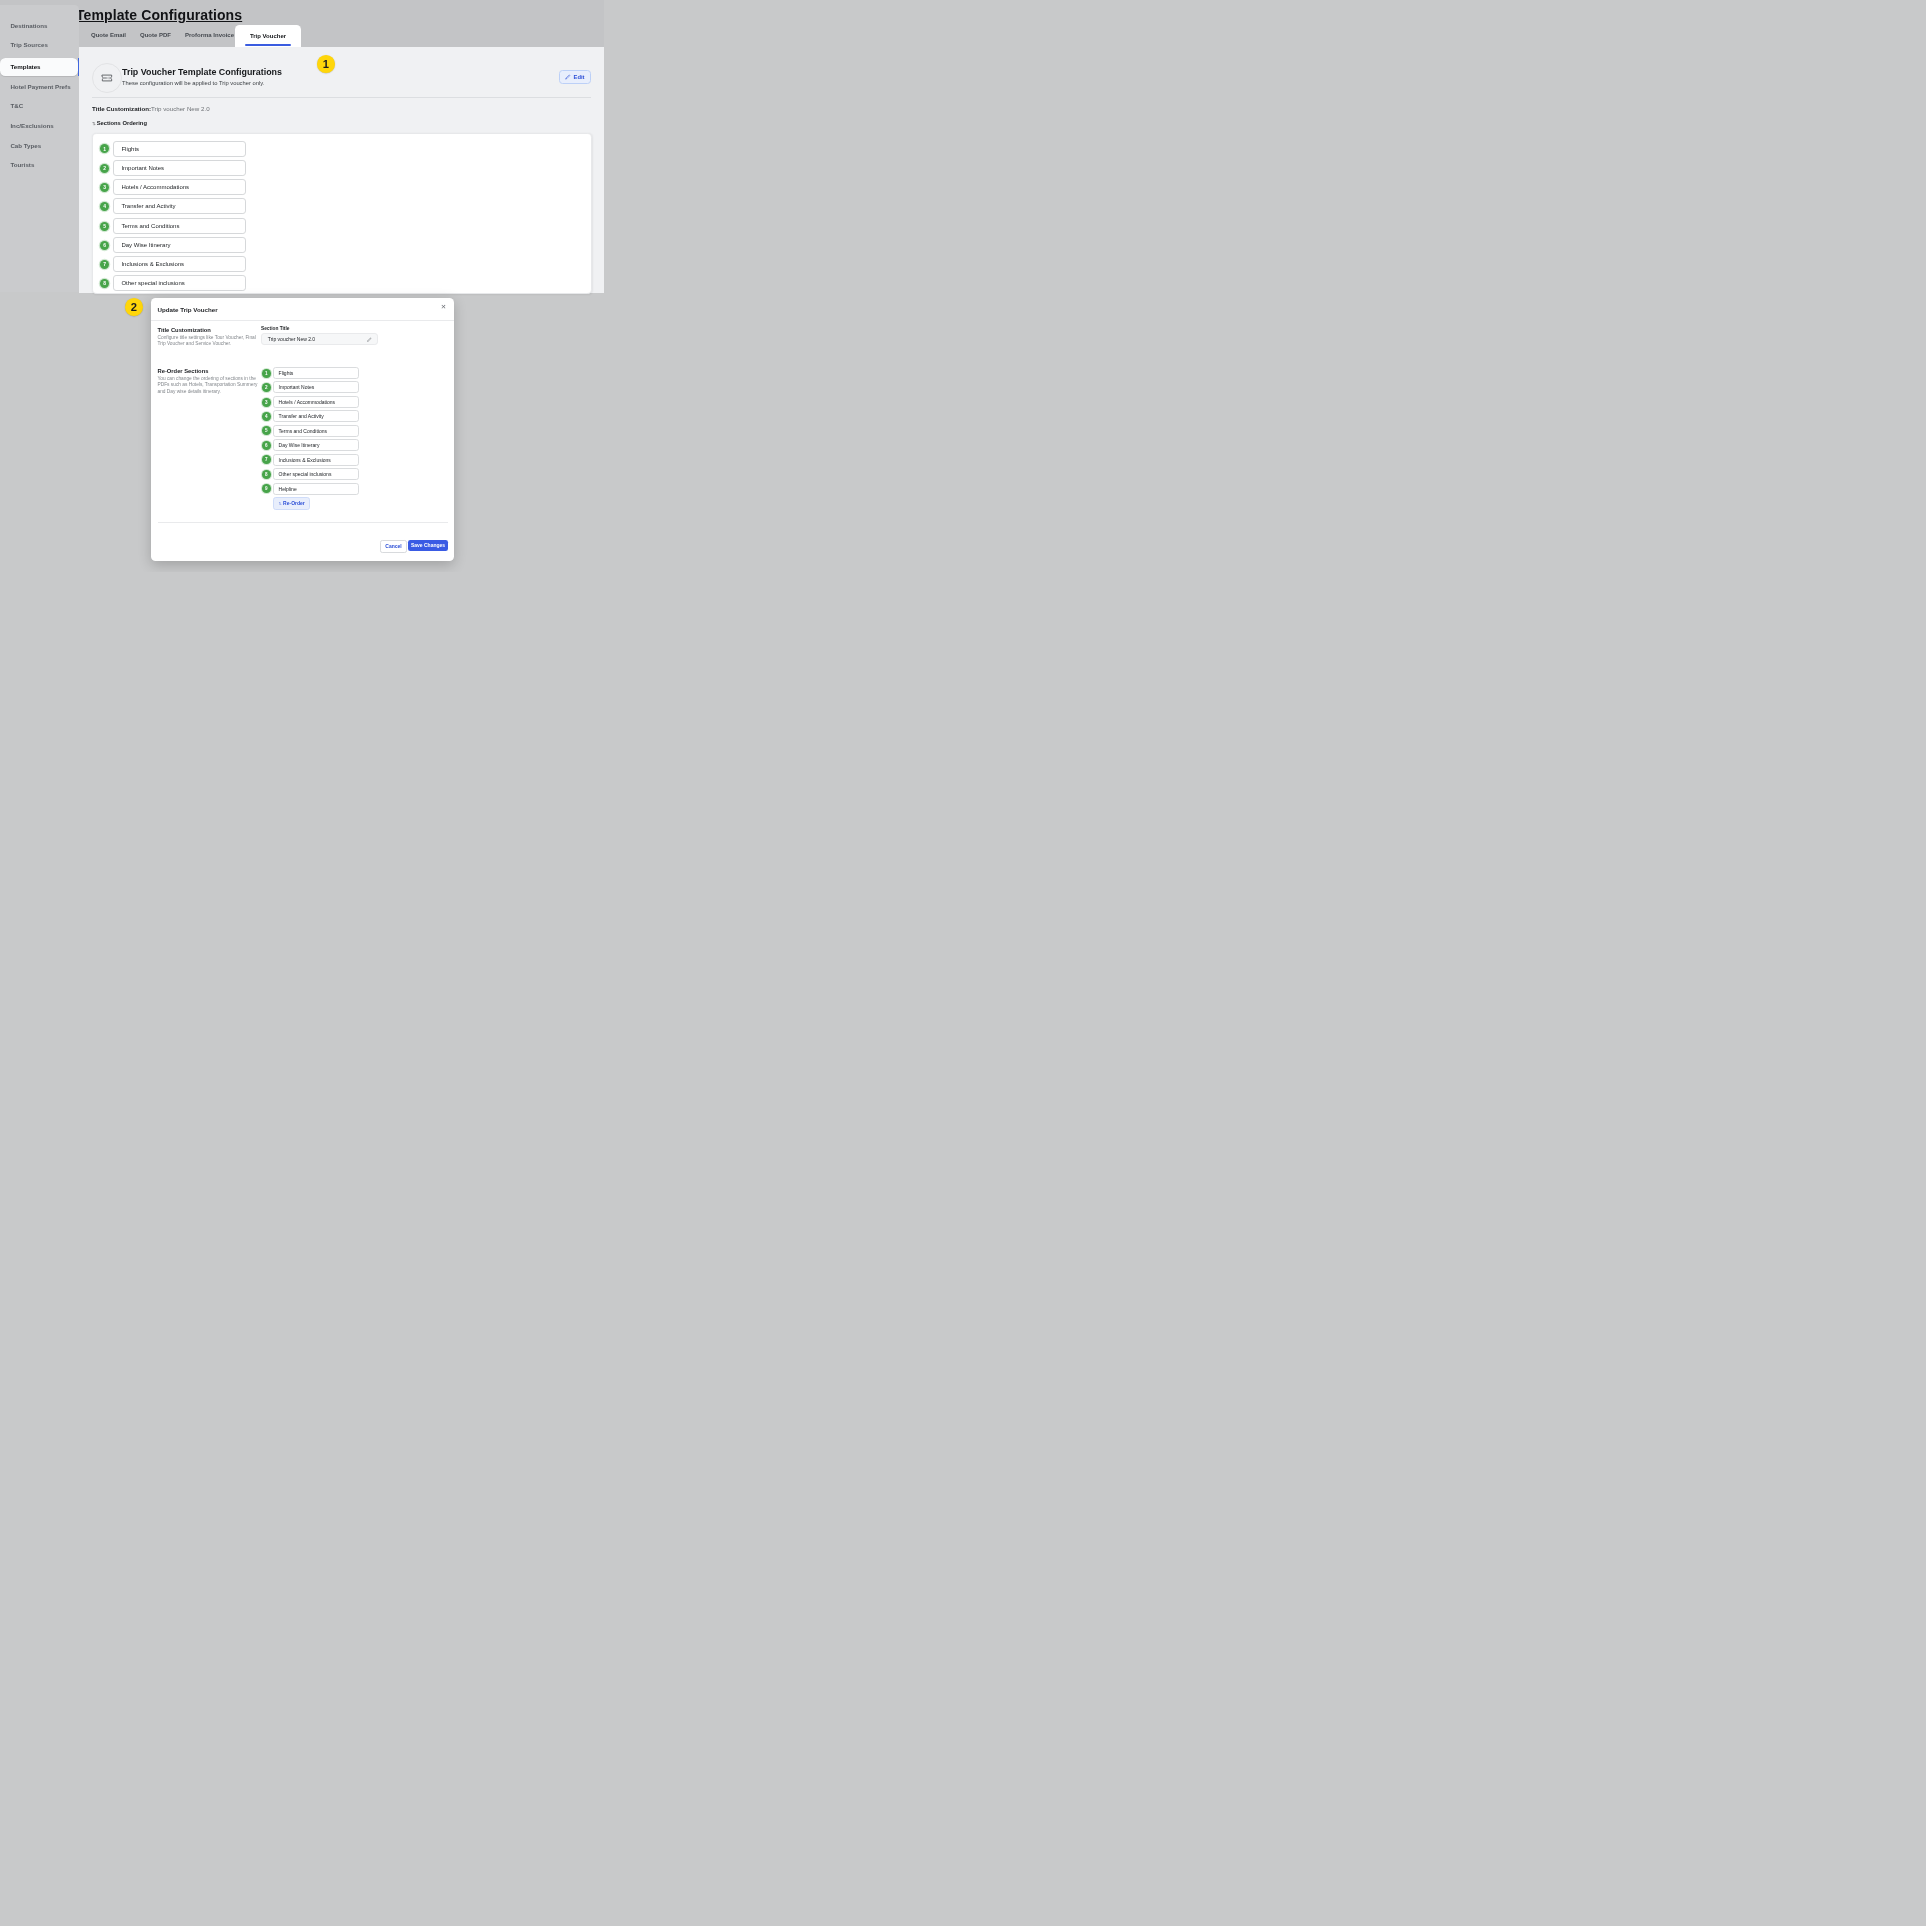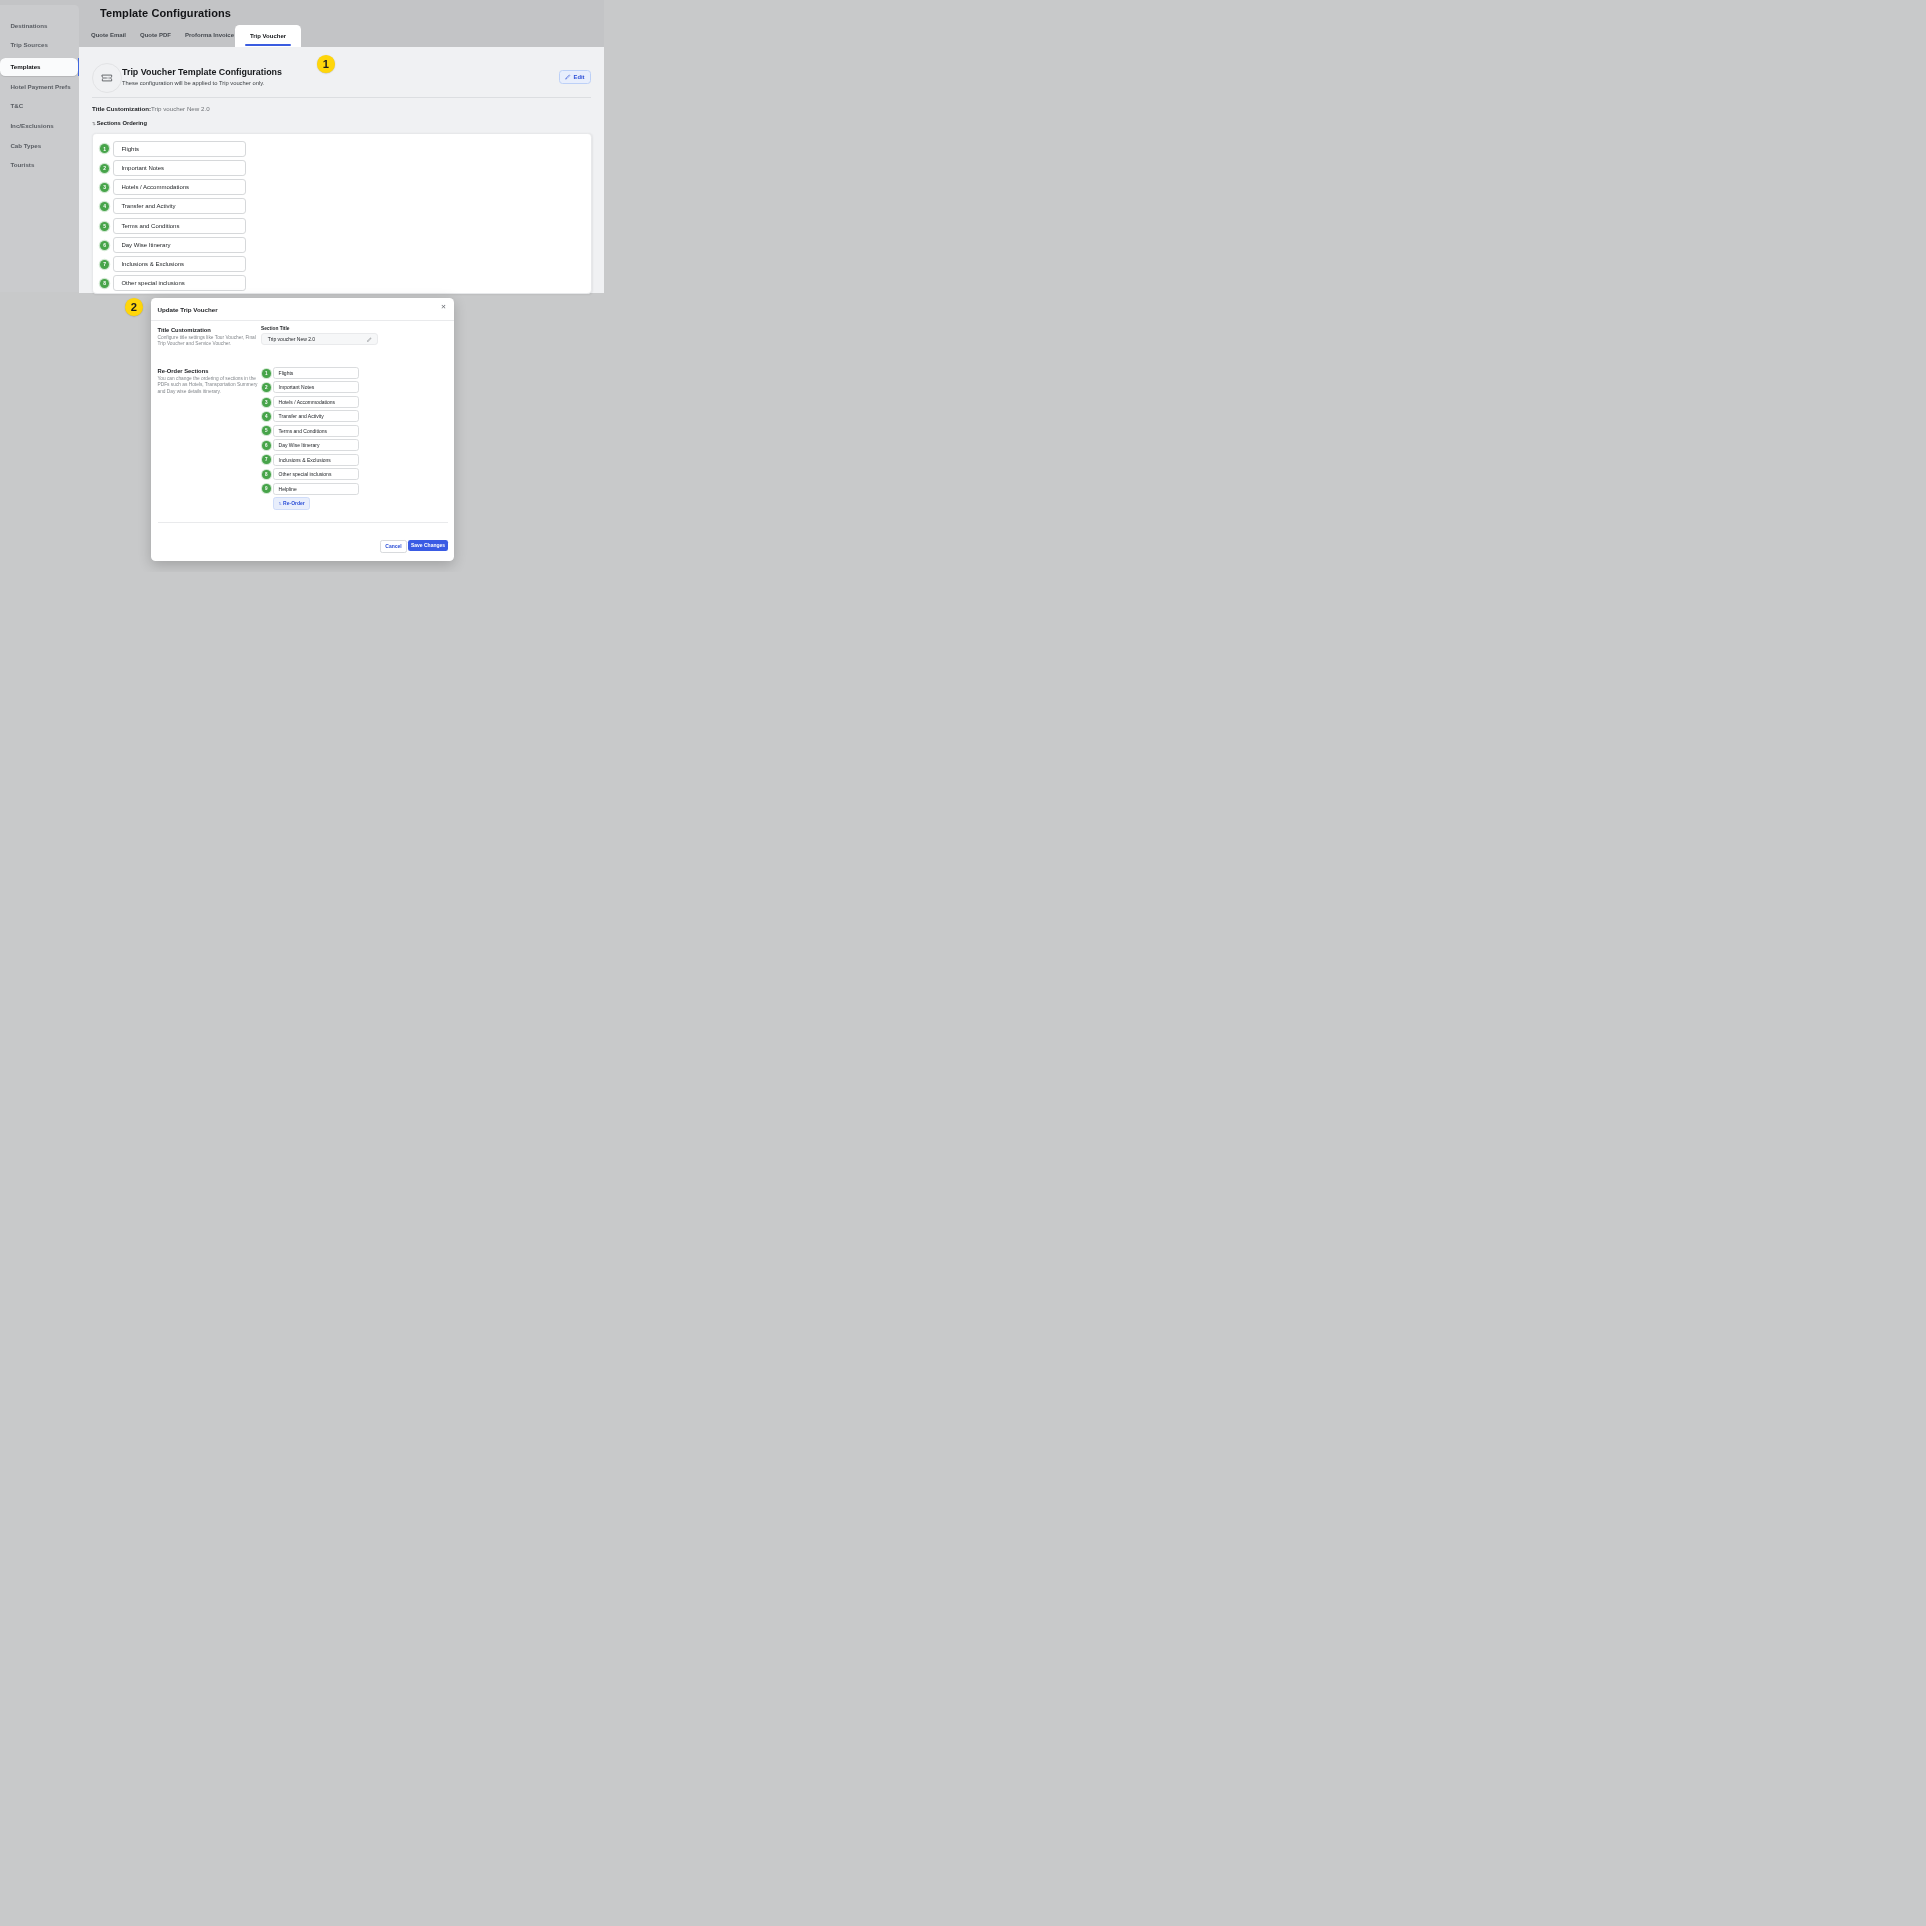--- a/index.html
+++ b/index.html
@@ -6,21 +6,21 @@
   body{
     width:604px;height:572px;position:relative;overflow:hidden;
     background:#c8c9ca;
     font-family:"Liberation Sans", sans-serif;
     -webkit-font-smoothing:antialiased;
   }
   .abs{position:absolute;}
 
   
   .header-zone{left:0;top:0;width:604px;height:47px;background:#c3c4c6;}
-  .page-title{left:100px;top:7px;font-size:11px;font-weight:700;color:#121316;letter-spacing:0.1px;}
+  .page-title{left:76px;top:7px;font-size:14px;font-weight:700;color:#121316;letter-spacing:0.1px;text-decoration:underline;}
 
   
   .sidebar{left:0;top:5.4px;width:79px;height:287px;background:#cacbcd;border-top-right-radius:4.6px;}
   .side-item{position:absolute;left:10.4px;font-size:6.2px;font-weight:700;color:#595d63;white-space:nowrap;cursor:pointer;}
   .side-pill{position:absolute;left:0;top:53px;width:78px;height:17.7px;background:#fafbfc;border-radius:5.4px;box-shadow:0 0.4px 0.8px rgba(0,0,0,.10);}
   .side-pill .side-item{position:absolute;left:10.4px;top:5px;color:#101114;}
   .side-accent{position:absolute;left:78px;top:53px;width:2.3px;height:17.7px;background:#4066df;border-radius:0 0.8px 0.8px 0;}
 
   
   .tab-label{position:absolute;top:32px;font-size:6px;font-weight:700;color:#45494f;white-space:nowrap;cursor:pointer;}

